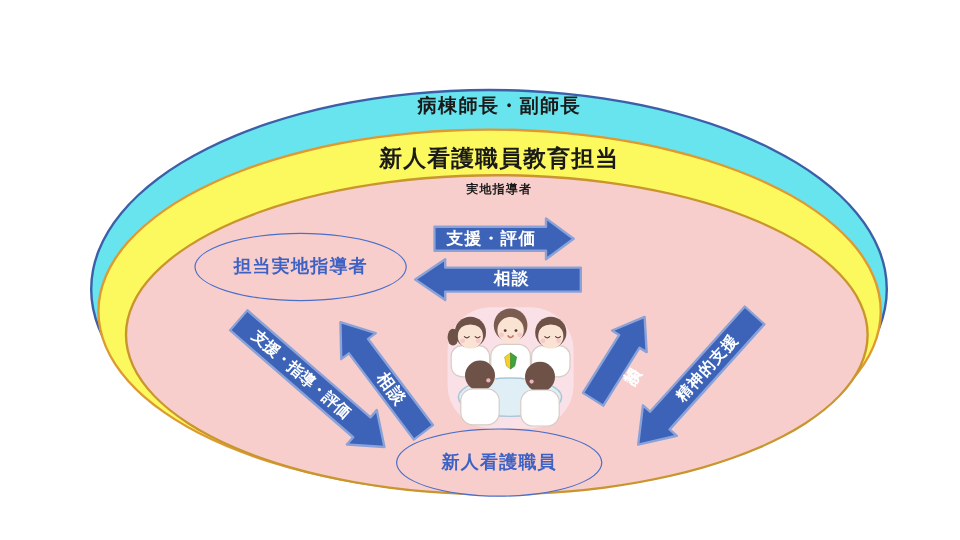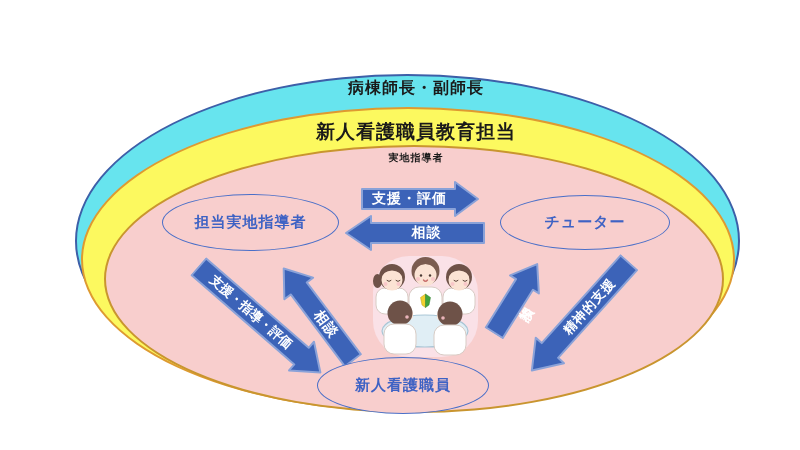--- a/index.html
+++ b/index.html
@@ -19,21 +19,21 @@
   .ring-label.middle{top:119px;font-size:19px;}
   .ring-label.inner{top:151px;font-size:10px;}
   .bubble{
     position:absolute;border-radius:50%;background:#F8CECD;border:1.5px solid #4A6FC8;
     display:flex;align-items:center;justify-content:center;
     font-weight:700;color:#3E62C4;font-size:15px;letter-spacing:1px;z-index:6;
     box-sizing:border-box;
   }
   .bubble-left{left:162px;top:194px;width:177px;height:57px;}
   .bubble-right{left:500px;top:195px;width:170px;height:55px;}
-  .bubble-bottom{left:317px;top:357px;width:172px;height:57px;}
+  .bubble-bottom{left:330px;top:357px;width:172px;height:57px;}
   .arrow{position:absolute;z-index:4;}
   .arrow svg{position:absolute;left:0;top:0;width:100%;height:100%;display:block;}
   .arrow .shape{fill:#3C63B8;stroke:#8AA2D8;stroke-width:2;stroke-linejoin:round;}
   .arrow-label{
     position:absolute;left:0;top:0;width:100%;height:100%;
     display:flex;align-items:center;justify-content:center;
     color:#ffffff;font-weight:700;font-size:14px;letter-spacing:1px;
     box-sizing:border-box;
   }
   .a1{left:361px;top:180px;width:119px;height:38px;text-decoration:underline;}
@@ -59,23 +59,20 @@
   <div class="ring ring-outer"></div>
   <div class="ring ring-middle"></div>
   <div class="ring ring-inner"></div>
 
   <div class="ring-label outer">病棟師長・副師長</div>
   <div class="ring-label middle">新人看護職員教育担当</div>
   <div class="ring-label inner">実地指導者</div>
 
   <div class="bubble bubble-left">
     <span>担当実地指導者</span>
-  </div>
-  <div class="bubble bubble-right">
-    <span>チューター</span>
   </div>
   <div class="bubble bubble-bottom">
     <span>新人看護職員</span>
   </div>
 
   <div class="arrow a1">
     <svg viewBox="0 0 119 38">
       <path class="shape" d="M1,9 H94 V2 L117,19 L94,36 V29 H1 Z"></path>
     </svg>
     <div class="arrow-label">支援・評価</div>

